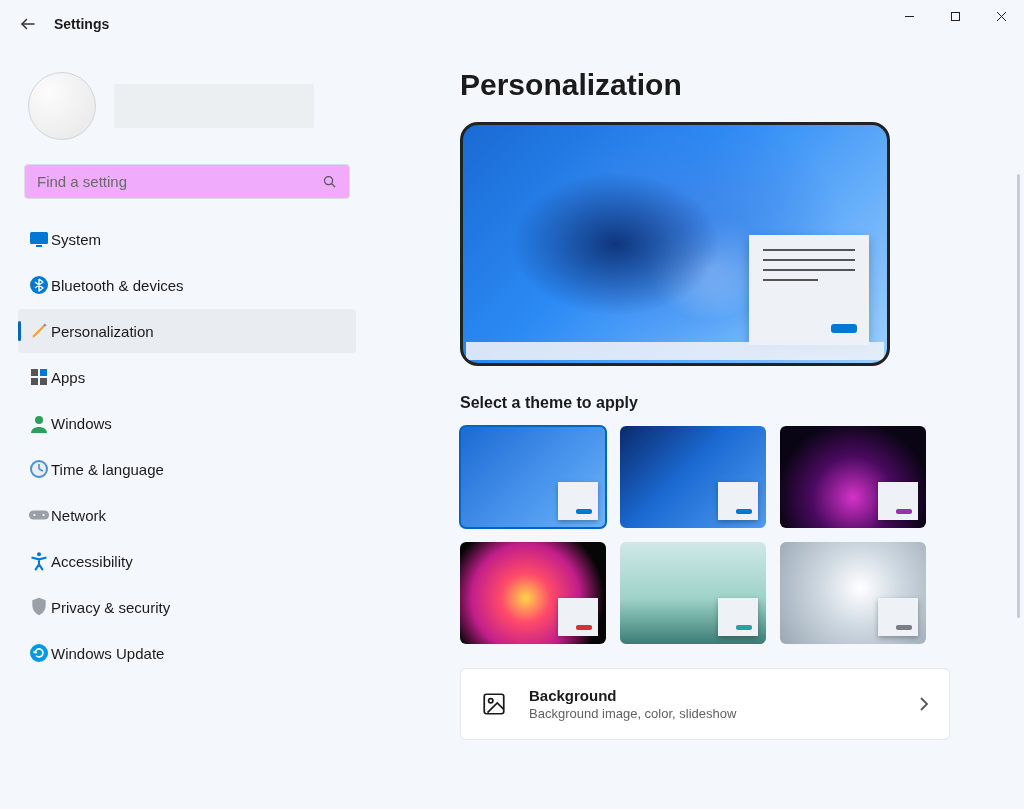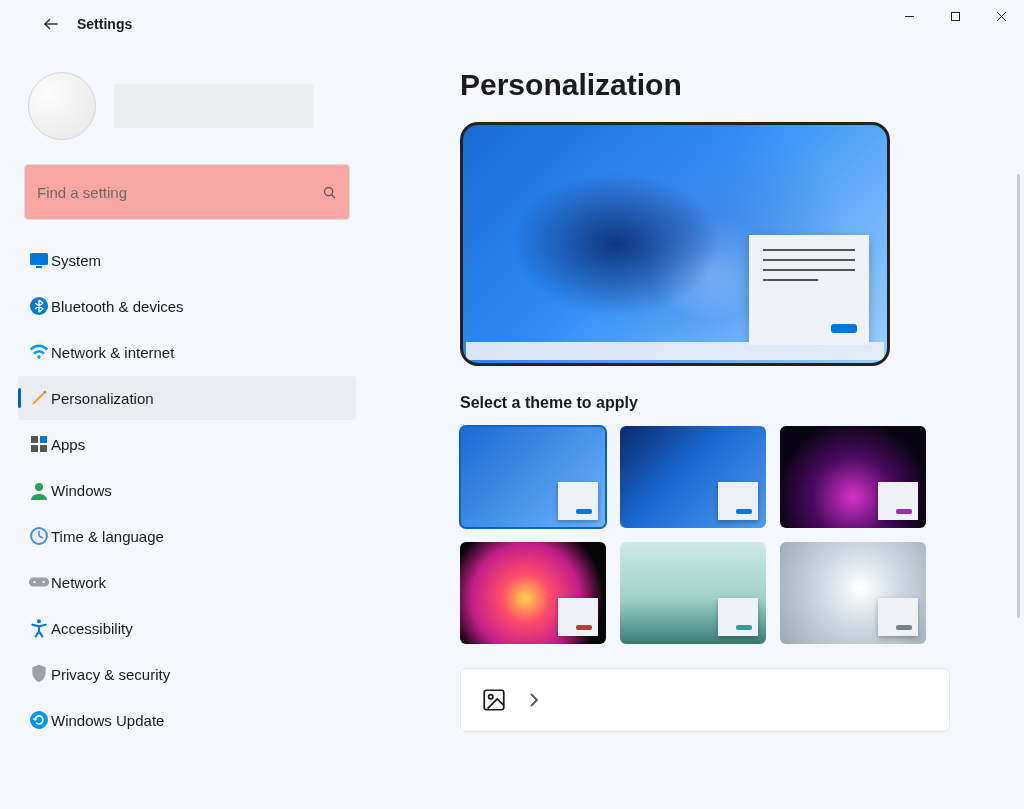--- a/index.html
+++ b/index.html
@@ -10,21 +10,21 @@
     height: 809px;
     overflow: hidden;
     position: relative;
     color: #1b1b1b;
   }
   
   .titlebar {
     height: 48px;
     display: flex;
     align-items: center;
-    padding-left: 31px;
+    padding-left: 8px;
   }
   .titlebar .back {
     width: 40px; height: 40px;
     display:flex;align-items:center;justify-content:center;
     font-size:18px;color:#333;
     border-radius:4px;
   }
   .titlebar .title { font-size:14px; margin-left:6px; font-weight:600;}
   .win-controls {
     position:absolute; top:0; right:0; display:flex;
@@ -39,22 +39,22 @@
   .profile { display:flex; align-items:center; gap:18px; margin-left:10px; margin-bottom:24px;}
   .avatar {
     width:68px;height:68px;border-radius:50%;
     background:radial-gradient(circle at 30% 30%, #fcfcfc, #e6e6e6);
     border:1px solid #cfd6dc;
   }
   .profile-name {
     width:200px;height:44px;background:#eceff2;border-radius:2px;
   }
   .search {
-    height:56px;display:flex;align-items:center;
-    background:#fca5a5;border:1px solid #dadee3;border-radius:4px;
+    height:35px;display:flex;align-items:center;
+    background:#f0abfc;border:1px solid #dadee3;border-radius:4px;
     padding:0 12px;margin:0 6px 18px 6px;
   }
   .search input { flex:1;border:none;outline:none;font-size:15px;color:#555;background:transparent;}
   .search input::placeholder{color:#6a6a6a;}
   .search .icon{color:#555;font-size:15px;}
   .nav { display:flex;flex-direction:column;gap:2px;}
   .nav-item{
     display:flex;align-items:center;gap:1px;
     height:44px;padding:0 12px 0 10px;border-radius:4px;
     font-size:15px;color:#1b1b1b;position:relative;
@@ -187,30 +187,20 @@
       </div>
       <div class="nav-item">
         <span class="icon">
             <svg width="20" height="20">
               <circle cx="10" cy="10" r="9" fill="#0078d4"></circle>
               <path d="M10 4v12l4-3-8-6m0 6l8-6-4-3" stroke="#fff" stroke-width="1.4" fill="none" stroke-linejoin="round"></path>
             </svg>
           </span>
         <span>Bluetooth &amp; devices</span>
       </div>
-      <div class="nav-item">
-        <span class="icon">
-            <svg width="20" height="16" viewBox="0 0 24 18">
-              <path d="M2 6 Q12 -3 22 6" stroke="#0099e6" stroke-width="3" fill="none"></path>
-              <path d="M6 11 Q12 5 18 11" stroke="#0099e6" stroke-width="3" fill="none"></path>
-              <circle cx="12" cy="15" r="2" fill="#0099e6"></circle>
-            </svg>
-          </span>
-        <span>Network &amp; internet</span>
-      </div>
       <div class="nav-item active">
         <span class="icon">
             <svg width="20" height="20" viewBox="0 0 24 24">
               <path d="M4 20l3-1 12-12-2-2L5 17z" fill="#f2a23a"></path>
               <path d="M17 5l2 2 2-2-2-2z" fill="#888"></path>
             </svg>
           </span>
         <span>Personalization</span>
       </div>
       <div class="nav-item">
@@ -320,20 +310,24 @@
     </div>
 
     <div class="setting-card">
       <span>
         <svg width="26" height="26" viewBox="0 0 24 24" fill="none" stroke="#1b1b1b" stroke-width="1.6">
             <rect x="3" y="3" width="18" height="18" rx="2"></rect>
             <circle cx="9" cy="9" r="2"></circle>
             <path d="M21 17l-6-6-9 9"></path>
           </svg>
       </span>
+      <div class="texts">
+        <div class="title">Background</div>
+        <div class="desc">Background image, color, slideshow</div>
+      </div>
       <span class="chev">
         <svg width="10" height="16" viewBox="0 0 10 16" fill="none" stroke="#555" stroke-width="1.8">
             <polyline points="2 2 8 8 2 14"></polyline>
           </svg>
       </span>
     </div>
   </main>
 </div>
 
 <div class="scrollbar"></div>

